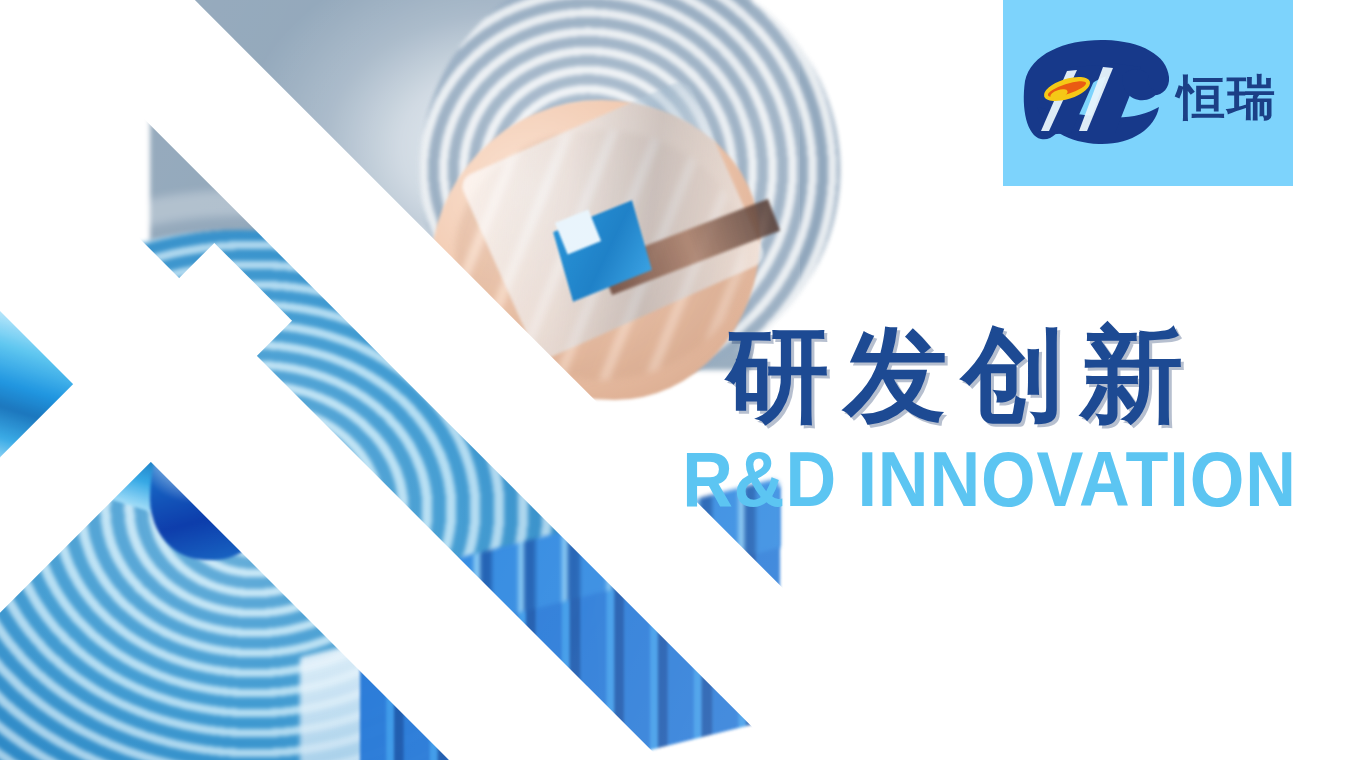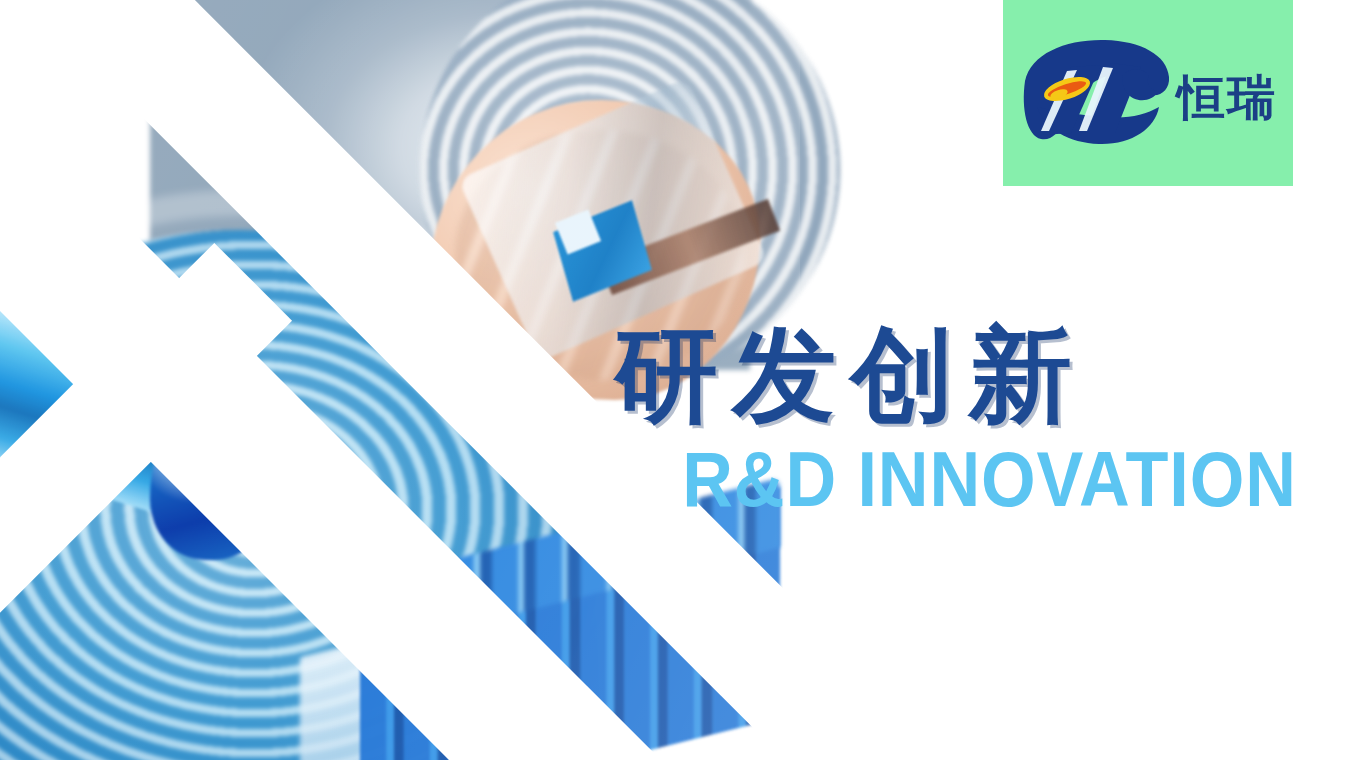--- a/index.html
+++ b/index.html
@@ -202,39 +202,39 @@
   
   .shard-right-wedge{
     left:430px; top:-400px; width:1000px; height:1300px;
     background:#ffffff;
     transform:rotate(-45deg); transform-origin:0 0;
   }
 
   
   .logo-panel{
     position:absolute; left:1003px; top:0; width:290px; height:186px;
-    background:#86efac;
+    background:#7dd3fc;
     z-index:6;
     display:flex; align-items:center; justify-content:center;
   }
   .logo-inner{ position:relative; width:258px; height:120px; }
   .logo-mark{ position:absolute; left:0; top:4px; width:152px; height:112px; }
   .logo-cn{
     position:absolute; right:0; top:40px;
     font-size:48px; font-weight:bold; letter-spacing:2px;
     color:#1b3f86;
     font-family:"DejaVu Sans","Liberation Sans",sans-serif;
     line-height:1;
   }
 
   
   .headline{
     position:absolute; z-index:7;
     right:55px; top:322px;
-    text-align:left;
+    text-align:center;
   }
   .headline .cn{
     display:block;
     font-family:"DejaVu Sans","Liberation Sans",sans-serif;
     font-weight:bold;
     font-size:104px;
     line-height:1.02;
     letter-spacing:14px;
     color:#1d4a93;
     text-shadow:3px 3px 0 rgba(14,44,96,.30);

